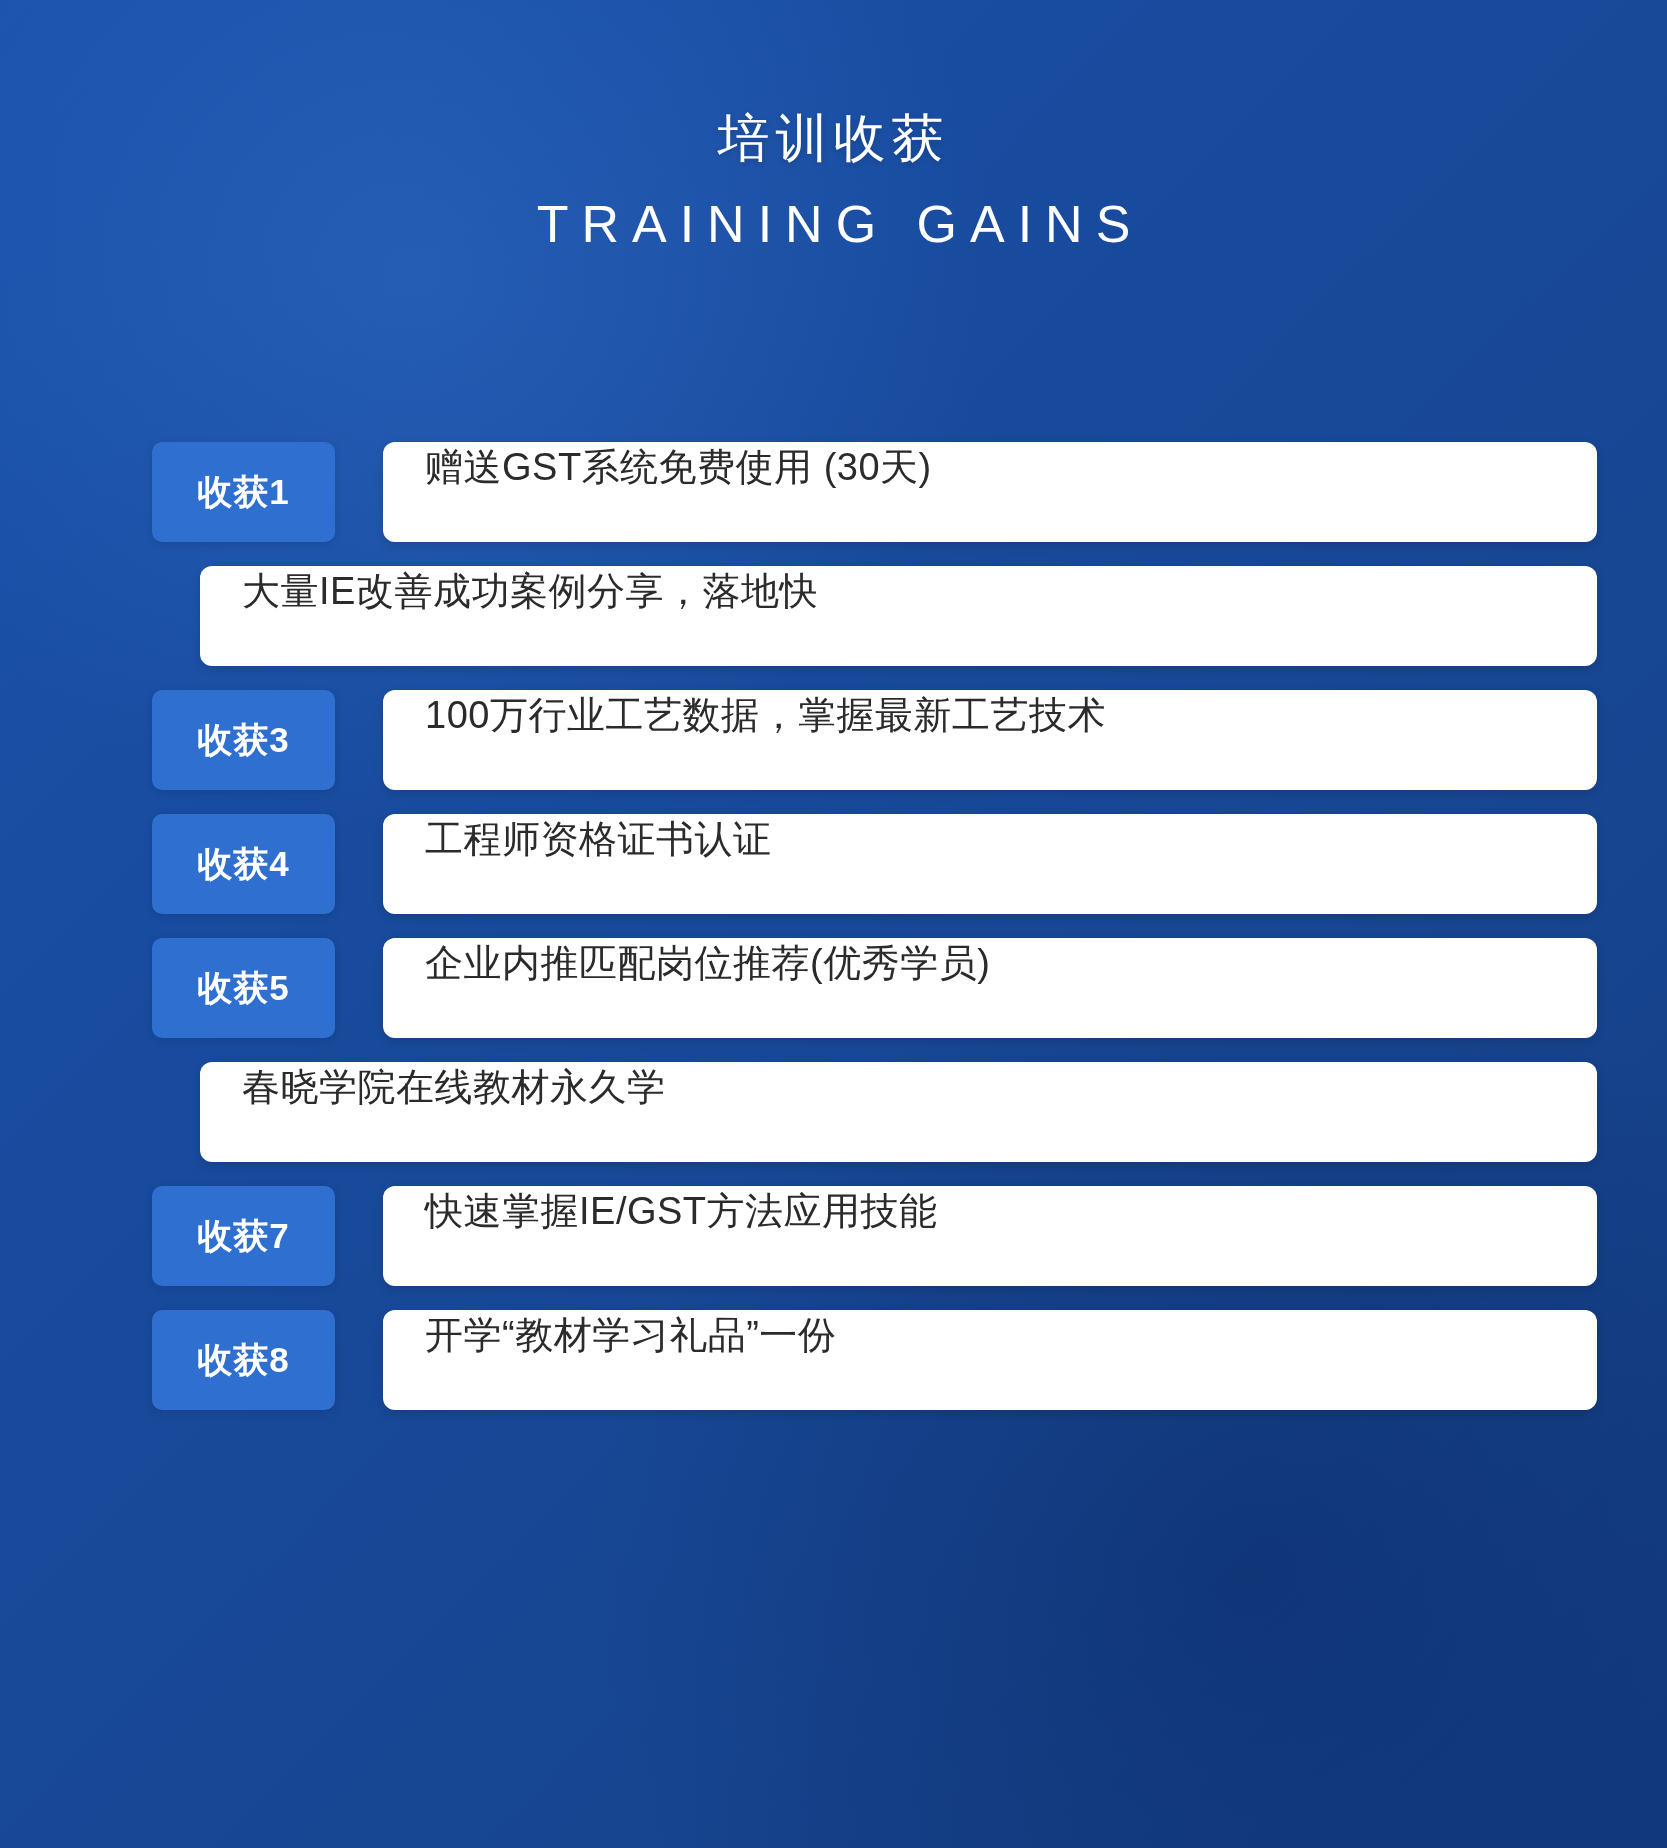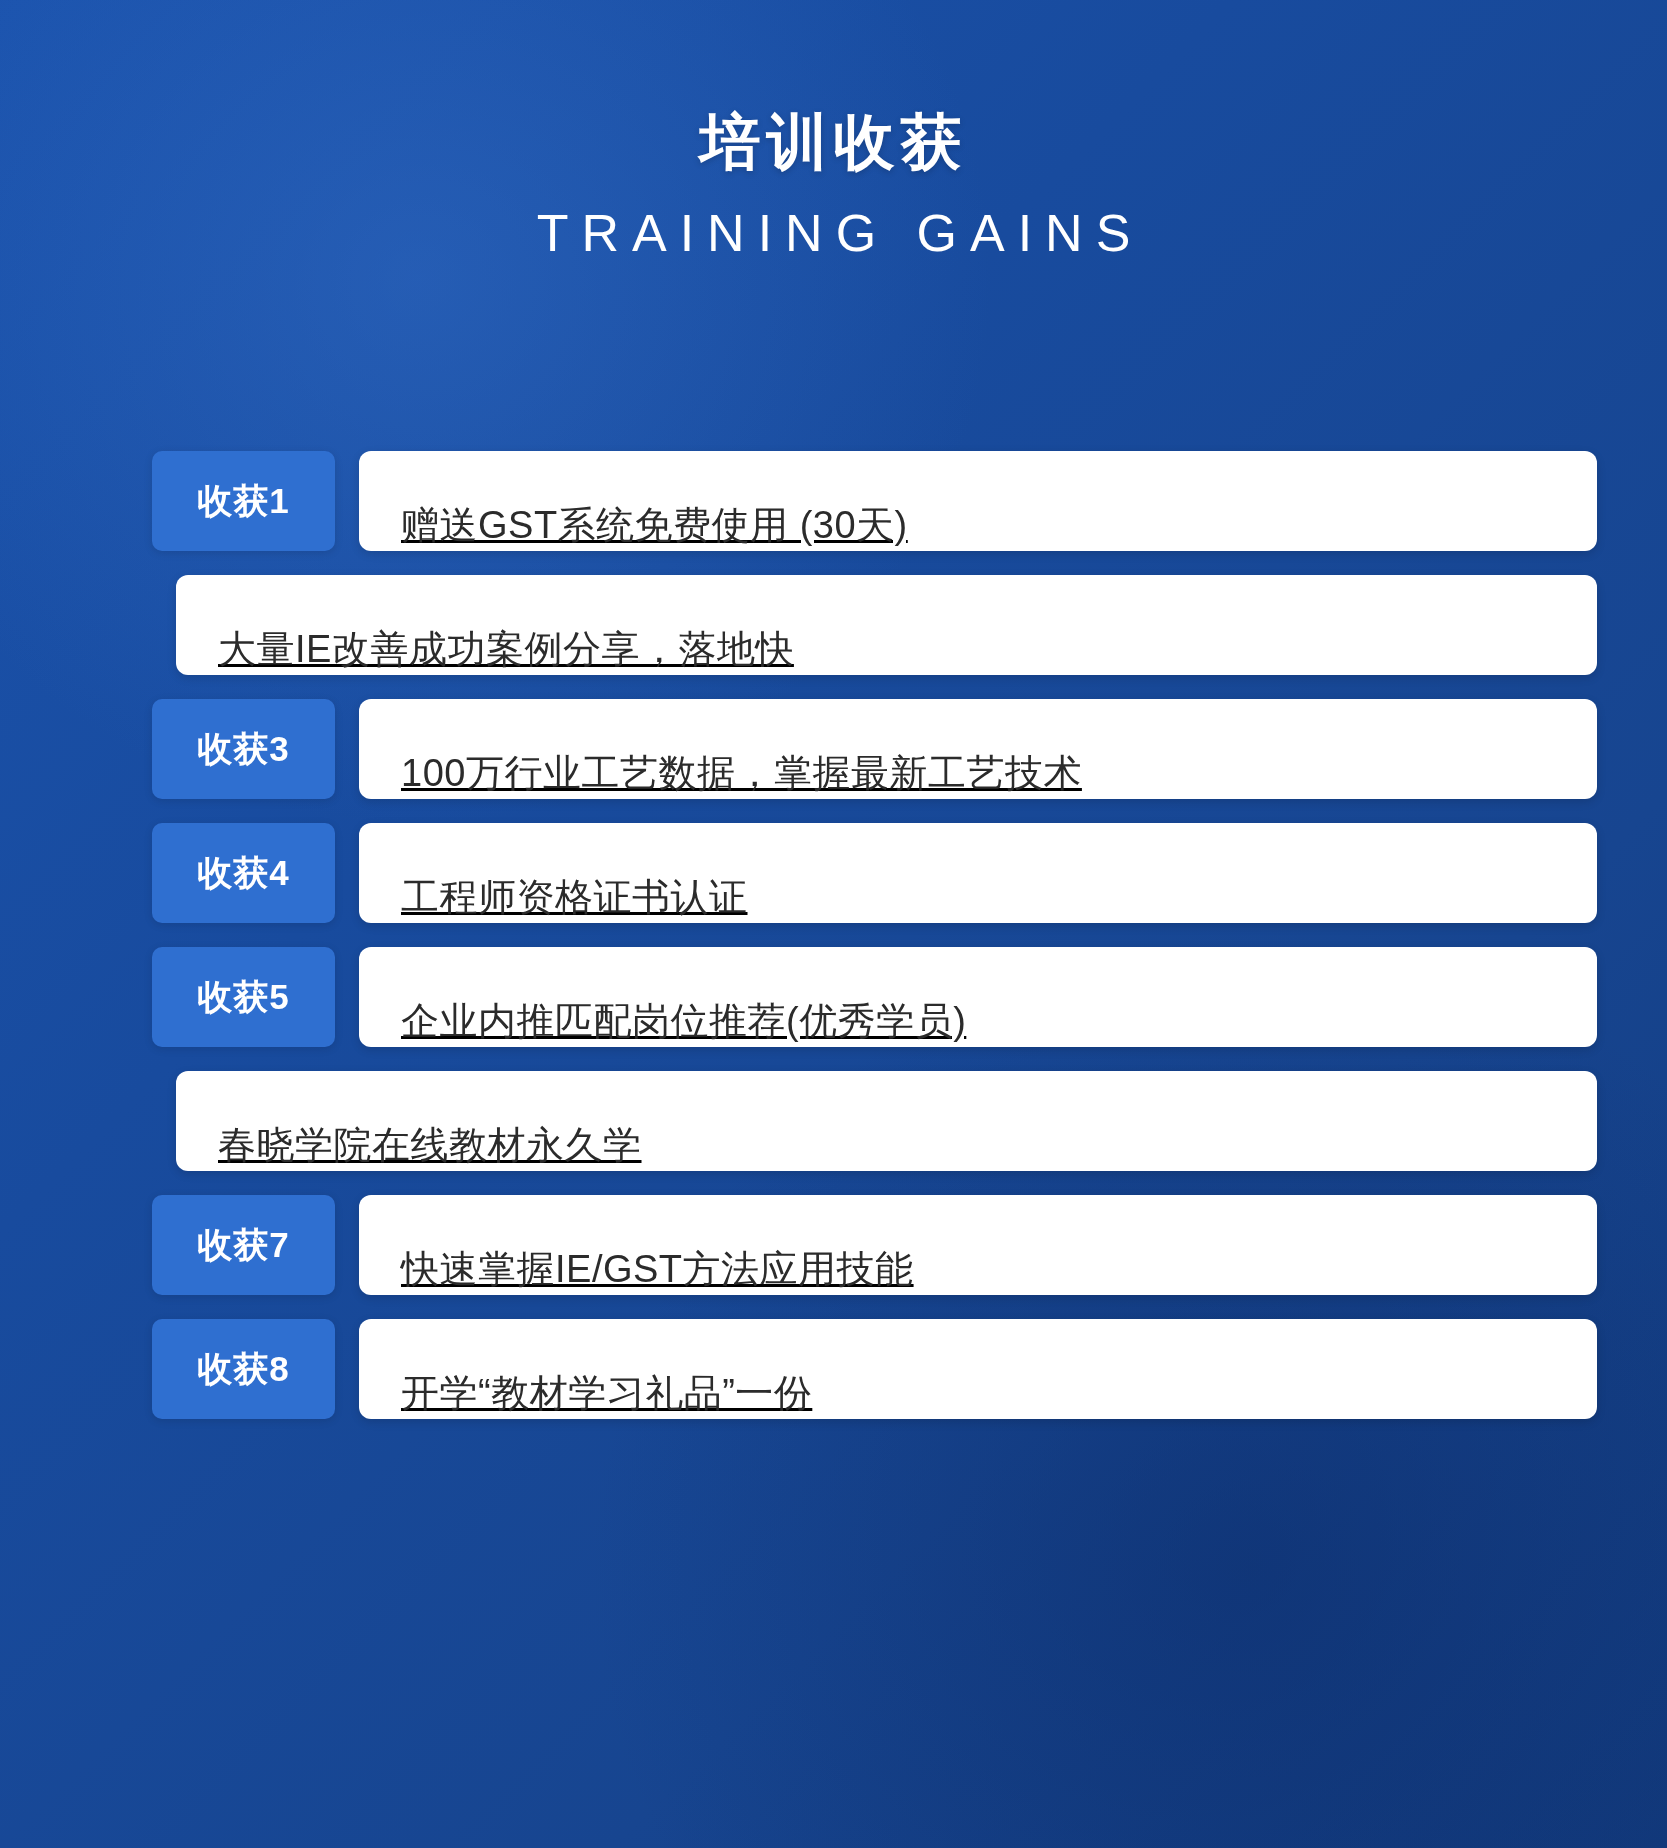--- a/index.html
+++ b/index.html
@@ -42,22 +42,22 @@
     pointer-events: none;
   }
   .header {
     position: relative;
     z-index: 2;
     padding-top: 112px;
     text-align: center;
   }
   .title-cn {
     color: #ffffff;
-    font-size: 61px;
-    font-weight: bold;
+    font-size: 52px;
+    font-weight: normal;
     letter-spacing: 6px;
     line-height: 1.0;
     margin: 0;
     text-shadow: 0 2px 6px rgba(0,0,0,0.18);
   }
   .title-en {
     color: #ffffff;
     font-size: 52px;
     font-weight: 500;
     letter-spacing: 13px;
@@ -90,28 +90,27 @@
     font-size: 35px;
     font-weight: bold;
     display: flex;
     align-items: center;
     justify-content: center;
     letter-spacing: 1px;
     box-shadow: 0 2px 8px rgba(0,0,0,0.12);
   }
   .card {
     flex: 1 1 auto;
-    margin-left: 24px;
+    margin-left: 48px;
     height: 100px;
     background: #ffffff;
     border-radius: 12px;
     display: flex;
-    align-items: flex-end;
+    align-items: flex-start;
     box-shadow: 0 3px 10px rgba(0,0,0,0.14);
-    text-decoration: underline;
   }
   .card-text {
     color: #2b2b2b;
     font-size: 38px;
     font-weight: 500;
     padding-left: 42px;
     letter-spacing: 0.5px;
     white-space: nowrap;
   }
 </style>

